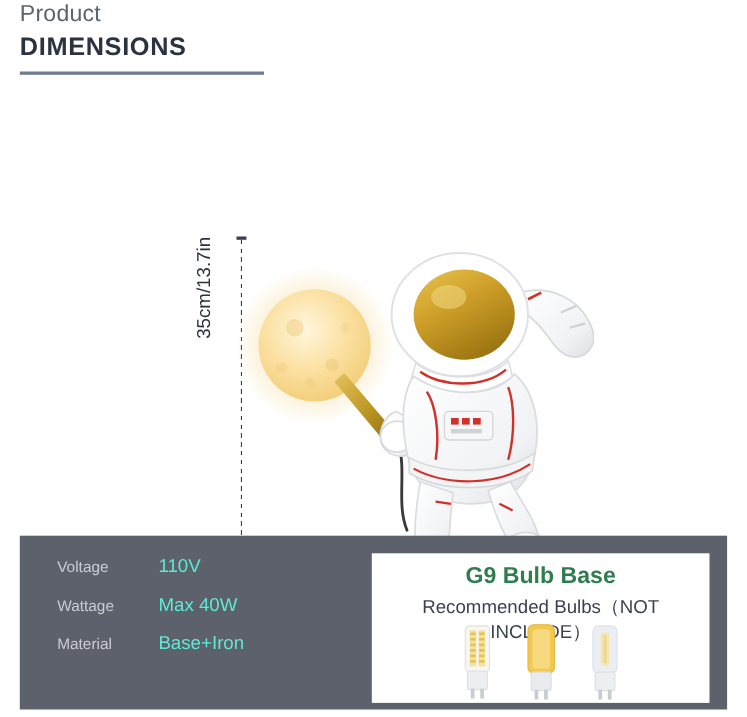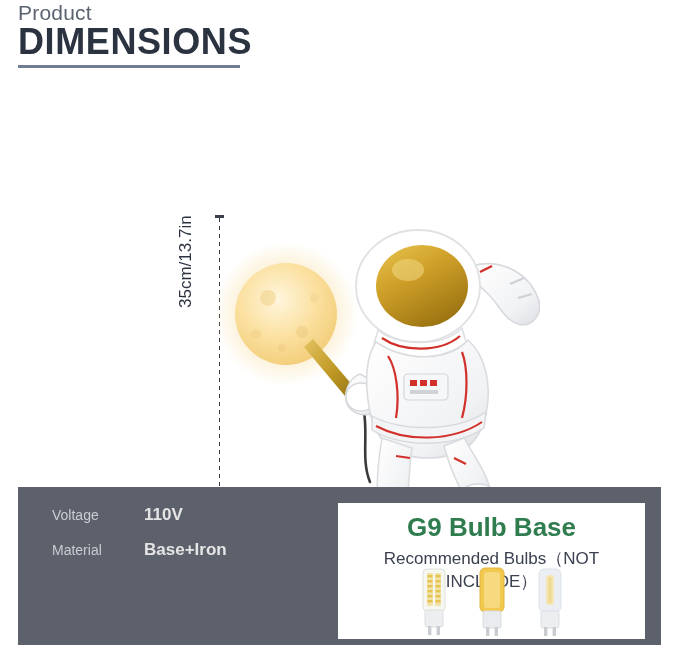--- a/index.html
+++ b/index.html
@@ -12,21 +12,21 @@
   }
   .page{position:relative;width:679px;height:576px;}
 
   
   .header{position:absolute;left:18px;top:0px;}
   .header .product{
     font-size:21px;color:#5b6270;letter-spacing:.2px;line-height:26px;
     font-family:"Liberation Sans", sans-serif;
   }
   .header .dims{
-    font-size:36px;color:#2b3240;font-weight:bold;letter-spacing:.6px;
+    font-size:23px;color:#2b3240;font-weight:bold;letter-spacing:.6px;
     line-height:34px;margin-top:-1px;
   }
   .header .rule{
     width:222px;height:3px;background:#6f7c94;margin-top:6px;
   }
 
   
   .diagram{position:absolute;left:0;top:96px;width:679px;height:380px;}
 
   
@@ -64,32 +64,32 @@
   }
   .spec-rows{
     position:absolute;left:34px;top:18px;
   }
   .spec-row{display:flex;align-items:baseline;margin-bottom:15px;}
   .spec-key{
     width:92px;font-size:14px;color:#c9ccd2;
     font-family:"Liberation Sans", sans-serif;
   }
   .spec-val{
-    font-size:17px;color:#e5e5e5;font-weight:bold;
+    font-size:17px;color:#5eead4;font-weight:normal;
     font-family:"Liberation Sans", sans-serif;
   }
 
   
   .bulb-card{
     position:absolute;left:338px;top:503px;width:307px;height:136px;
     background:#ffffff;
   }
   .bulb-title{
     text-align:center;margin-top:9px;
-    font-size:26px;font-weight:bold;color:#2f7d4f;
+    font-size:21px;font-weight:bold;color:#2f7d4f;
     font-family:"Liberation Sans", sans-serif;
   }
   .bulb-sub{
     text-align:center;margin-top:4px;
     font-size:17px;color:#3b4150;
   }
   .bulb-row{
     position:absolute;left:0;top:62px;width:307px;height:72px;
     display:flex;justify-content:center;align-items:flex-end;gap:18px;
   }
@@ -201,20 +201,24 @@
   </div>
 
   <div class="specs">
     <div class="spec-rows">
 
       <div class="spec-row">
         <div class="spec-key">Voltage</div>
         <div class="spec-val">110V</div>
       </div>
 
+      <div class="spec-row">
+        <div class="spec-key">Wattage</div>
+        <div class="spec-val">Max 40W</div>
+      </div>
 
       <div class="spec-row">
         <div class="spec-key">Material</div>
         <div class="spec-val">Base+Iron</div>
       </div>
 
     </div>
   </div>
 
   <div class="bulb-card">

